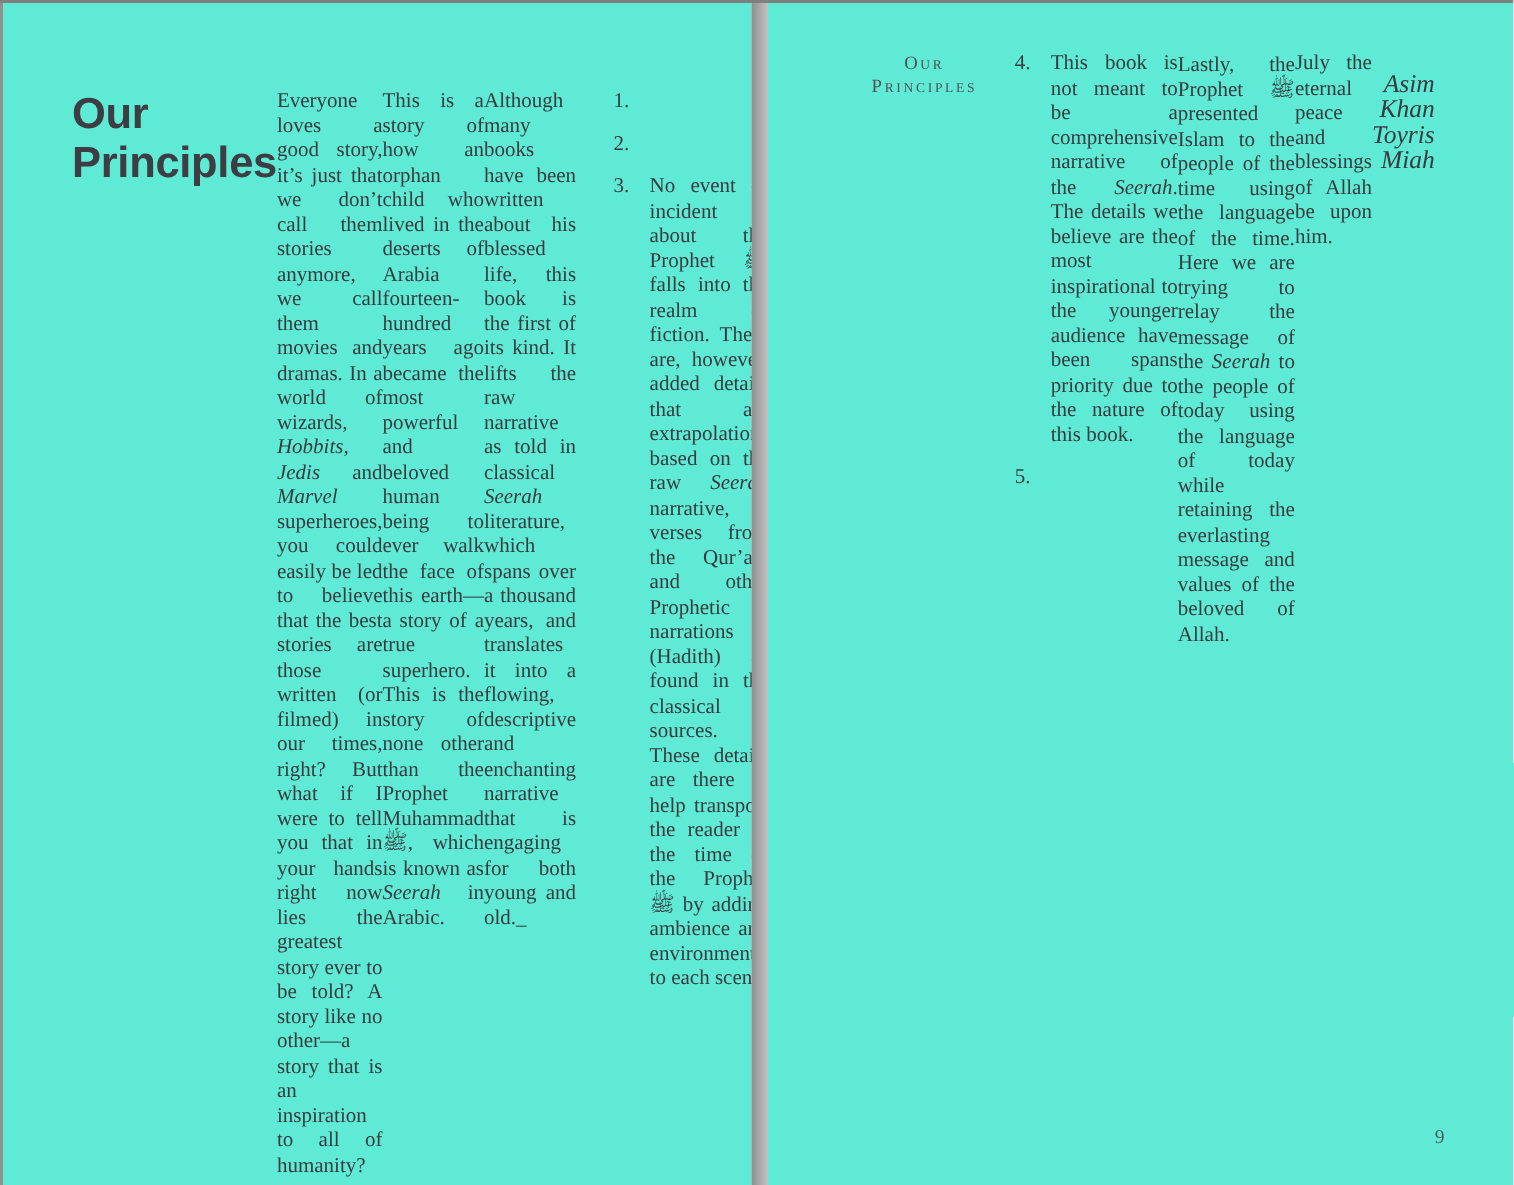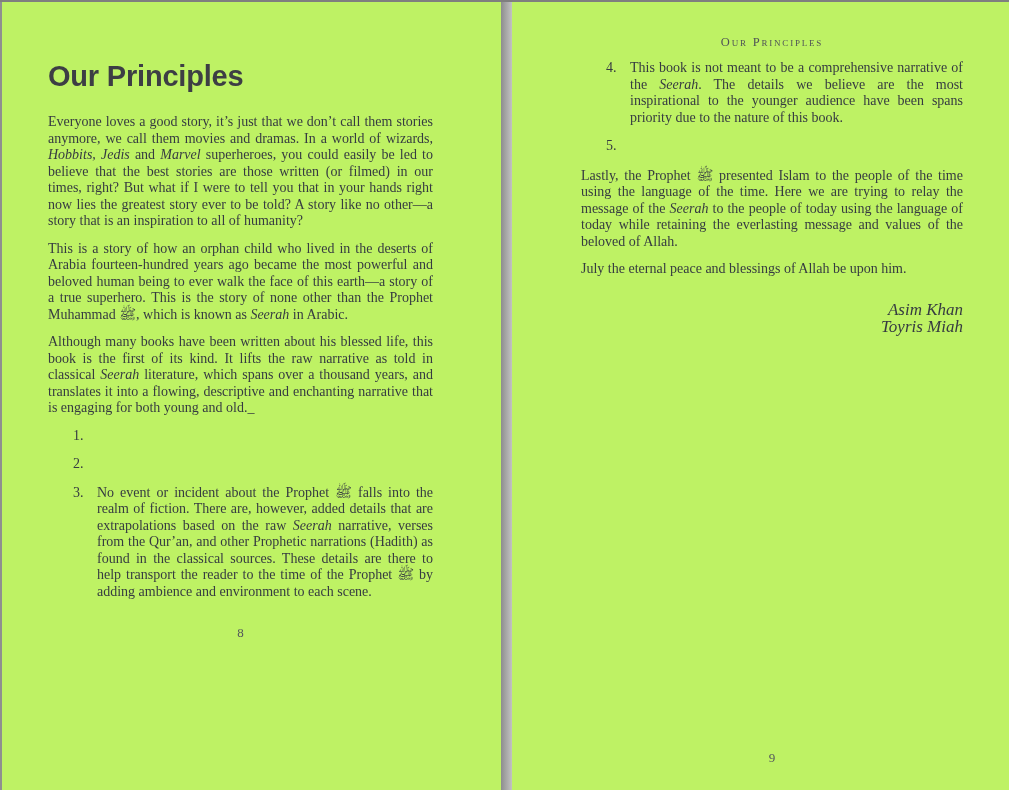--- a/index.html
+++ b/index.html
@@ -12,24 +12,24 @@
     height: 790px;
     box-sizing: border-box;
     display: flex;
     border-top: 2px solid #7f7f7f;
     font-family: "Liberation Serif", serif;
     color: #363b41;
     overflow: hidden;
     background: #ffffff;
   }
   .page {
-    background: #bef264;
+    background: #5eead4;
     box-sizing: border-box;
     display: flex;
-    flex-direction: column;
+    flex-direction: row;
   }
   .page.left {
     width: 501px;
     flex: none;
     border-left: 2px solid #8f8f8f;
     padding: 58px 68px 24px 46px;
   }
   .page.right {
     flex: 1;
     padding: 33px 46px 24px 69px;

